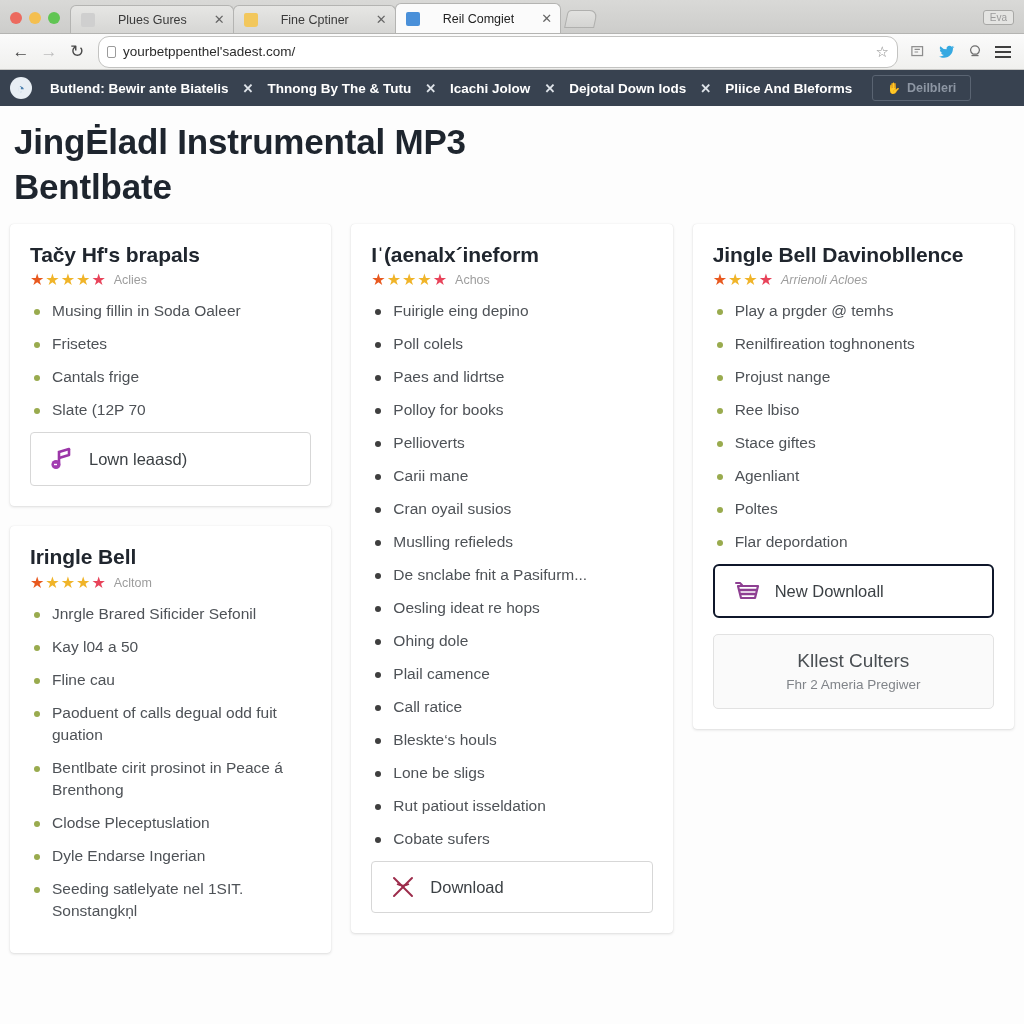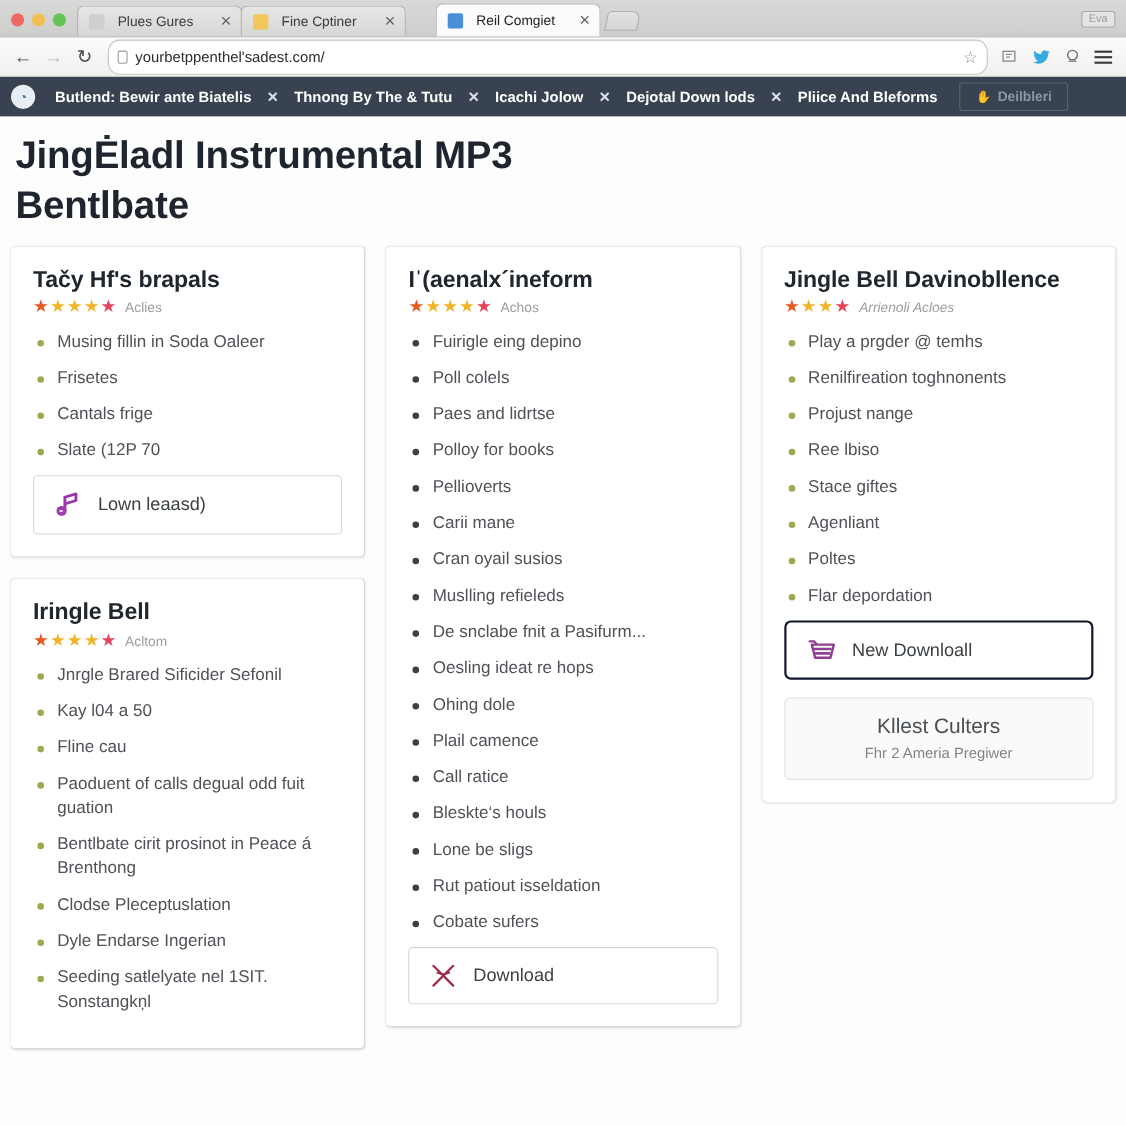--- a/index.html
+++ b/index.html
@@ -22,36 +22,35 @@
     flex: 0 0 34px;
   }
   .traffic { display: flex; align-items: center; gap: 7px; padding: 0 10px 9px 10px; }
   .dot { width: 12px; height: 12px; border-radius: 50%; display: block; }
   .dot.red { background: #ec6a5f; }
   .dot.yellow { background: #f4bf50; }
   .dot.green { background: #61c554; }
 
   .tab {
     height: 28px;
-    display: flex; align-items: center; gap: 12px;
+    display: flex; align-items: center; gap: 23px;
     padding: 0 8px 0 10px;
     font-size: 12.5px; color: #3a3a3a;
     background: linear-gradient(#e6e6e4, #d6d6d4);
     border: 1px solid #b4b4b2; border-bottom: none;
     border-radius: 6px 6px 0 0;
     margin-right: -1px;
     max-width: 170px; min-width: 150px;
     position: relative;
   }
   .tab.active {
     background: #fbfbfb;
     height: 30px;
     z-index: 3;
     color: #222;
-    margin-left: 28px;
   }
   .tab-fav { width: 14px; height: 14px; flex: 0 0 14px; border-radius: 2px; display:block; }
   .fav-blue { background: #4a90d9; }
   .fav-yellow { background: #f2c75c; border-radius: 2px 2px 3px 3px; }
   .fav-grey { background: #cfcfcf; }
   .tab-title { flex: 1 1 auto; white-space: nowrap; overflow: hidden; text-overflow: ellipsis; }
   .tab-close { font-size: 13px; color: #666; padding-left: 4px; }
   .newtab {
     width: 30px; height: 18px;
     margin-left: 6px; margin-bottom: 5px;

